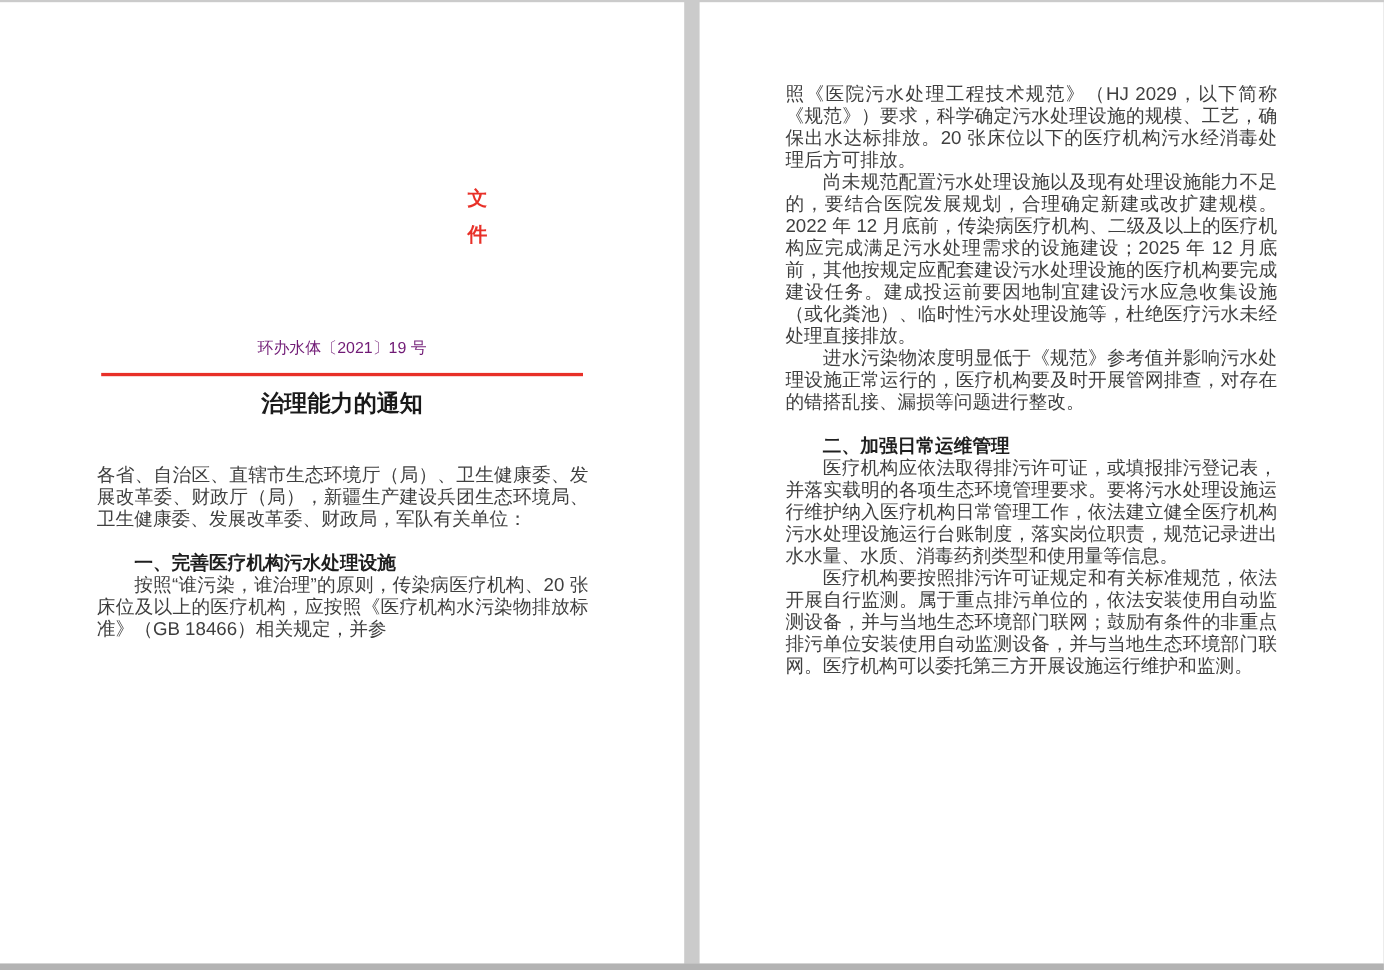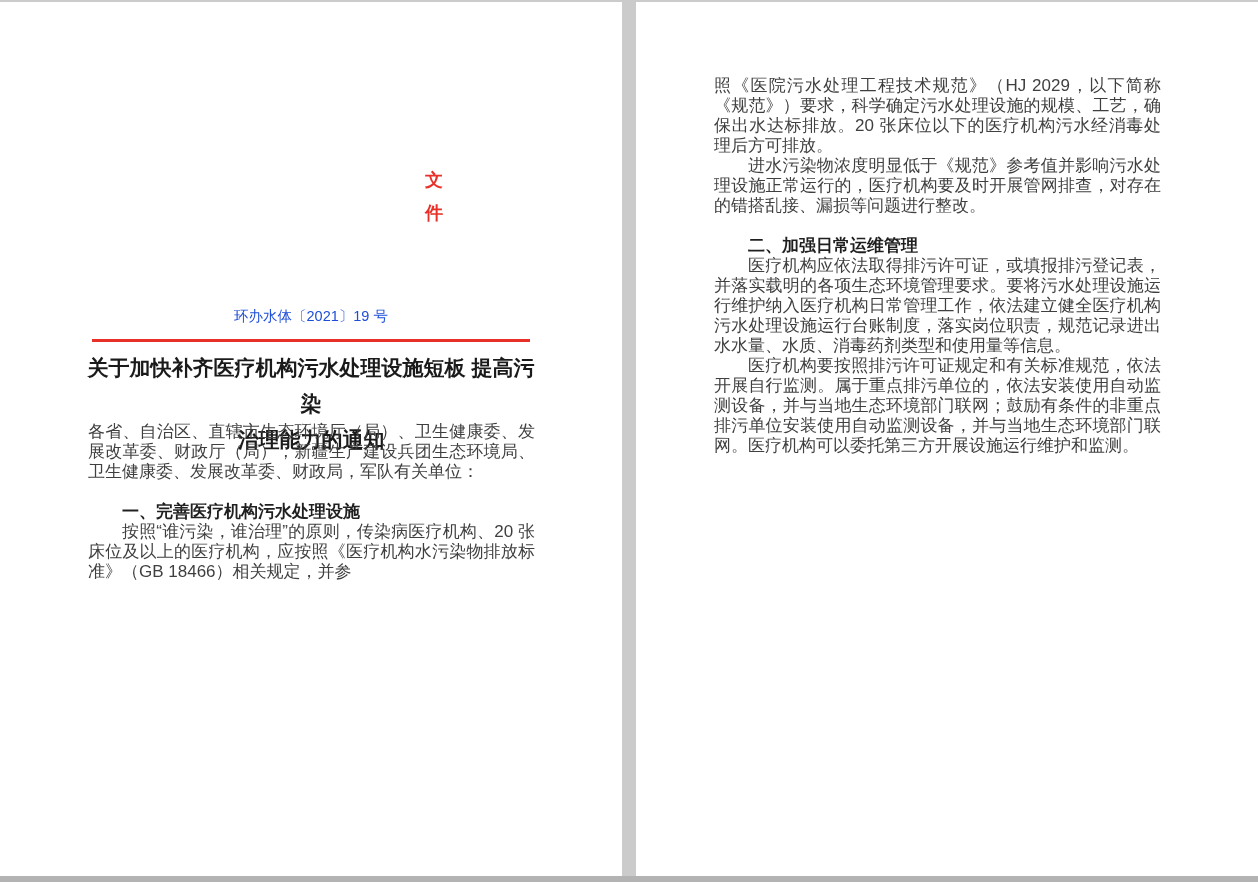--- a/index.html
+++ b/index.html
@@ -54,21 +54,21 @@
     color: #e83028;
     text-align: center;
   }
   .doc-number {
     position: absolute;
     left: 0;
     top: 305px;
     width: 622px;
     text-align: center;
     font-size: 14.5px;
-    color: #1d4ed8;
+    color: #701a75;
   }
   .red-rule {
     position: absolute;
     left: 92px;
     top: 337px;
     width: 438px;
     height: 3px;
     background: #e83028;
   }
   .doc-title {
@@ -109,33 +109,33 @@
 <div class="stage">
 
   <div class="page" id="left-page">
     <div class="doc-mark">
         <div>文</div>
         <div>件</div>
       </div>
     <div class="doc-number">环办水体〔2021〕19 号</div>
     <div class="red-rule"></div>
     <div class="doc-title">
-        <div>关于加快补齐医疗机构污水处理设施短板 提高污染</div>
         <div>治理能力的通知</div>
       </div>
     <div class="body-text" id="left-body">
         <p class="para plain">各省、自治区、直辖市生态环境厅（局）、卫生健康委、发展改革委、财政厅（局），新疆生产建设兵团生态环境局、卫生健康委、发展改革委、财政局，军队有关单位：</p>
         <p class="para heading">一、完善医疗机构污水处理设施</p>
         <p class="para indent">按照“谁污染，谁治理”的原则，传染病医疗机构、20 张床位及以上的医疗机构，应按照《医疗机构水污染物排放标准》（GB 18466）相关规定，并参</p>
       </div>
   </div>
 
   <div class="page" id="right-page">
     <div class="body-text" id="right-body">
         <p class="para plain">照《医院污水处理工程技术规范》（HJ 2029，以下简称《规范》）要求，科学确定污水处理设施的规模、工艺，确保出水达标排放。20 张床位以下的医疗机构污水经消毒处理后方可排放。</p>
+        <p class="para indent">尚未规范配置污水处理设施以及现有处理设施能力不足的，要结合医院发展规划，合理确定新建或改扩建规模。2022 年 12 月底前，传染病医疗机构、二级及以上的医疗机构应完成满足污水处理需求的设施建设；2025 年 12 月底前，其他按规定应配套建设污水处理设施的医疗机构要完成建设任务。建成投运前要因地制宜建设污水应急收集设施（或化粪池）、临时性污水处理设施等，杜绝医疗污水未经处理直接排放。</p>
         <p class="para indent">进水污染物浓度明显低于《规范》参考值并影响污水处理设施正常运行的，医疗机构要及时开展管网排查，对存在的错搭乱接、漏损等问题进行整改。</p>
         <p class="para heading">二、加强日常运维管理</p>
         <p class="para indent">医疗机构应依法取得排污许可证，或填报排污登记表，并落实载明的各项生态环境管理要求。要将污水处理设施运行维护纳入医疗机构日常管理工作，依法建立健全医疗机构污水处理设施运行台账制度，落实岗位职责，规范记录进出水水量、水质、消毒药剂类型和使用量等信息。</p>
         <p class="para indent">医疗机构要按照排污许可证规定和有关标准规范，依法开展自行监测。属于重点排污单位的，依法安装使用自动监测设备，并与当地生态环境部门联网；鼓励有条件的非重点排污单位安装使用自动监测设备，并与当地生态环境部门联网。医疗机构可以委托第三方开展设施运行维护和监测。</p>
       </div>
   </div>
 
   <div class="bottom-bar"></div>
 
 </div>

